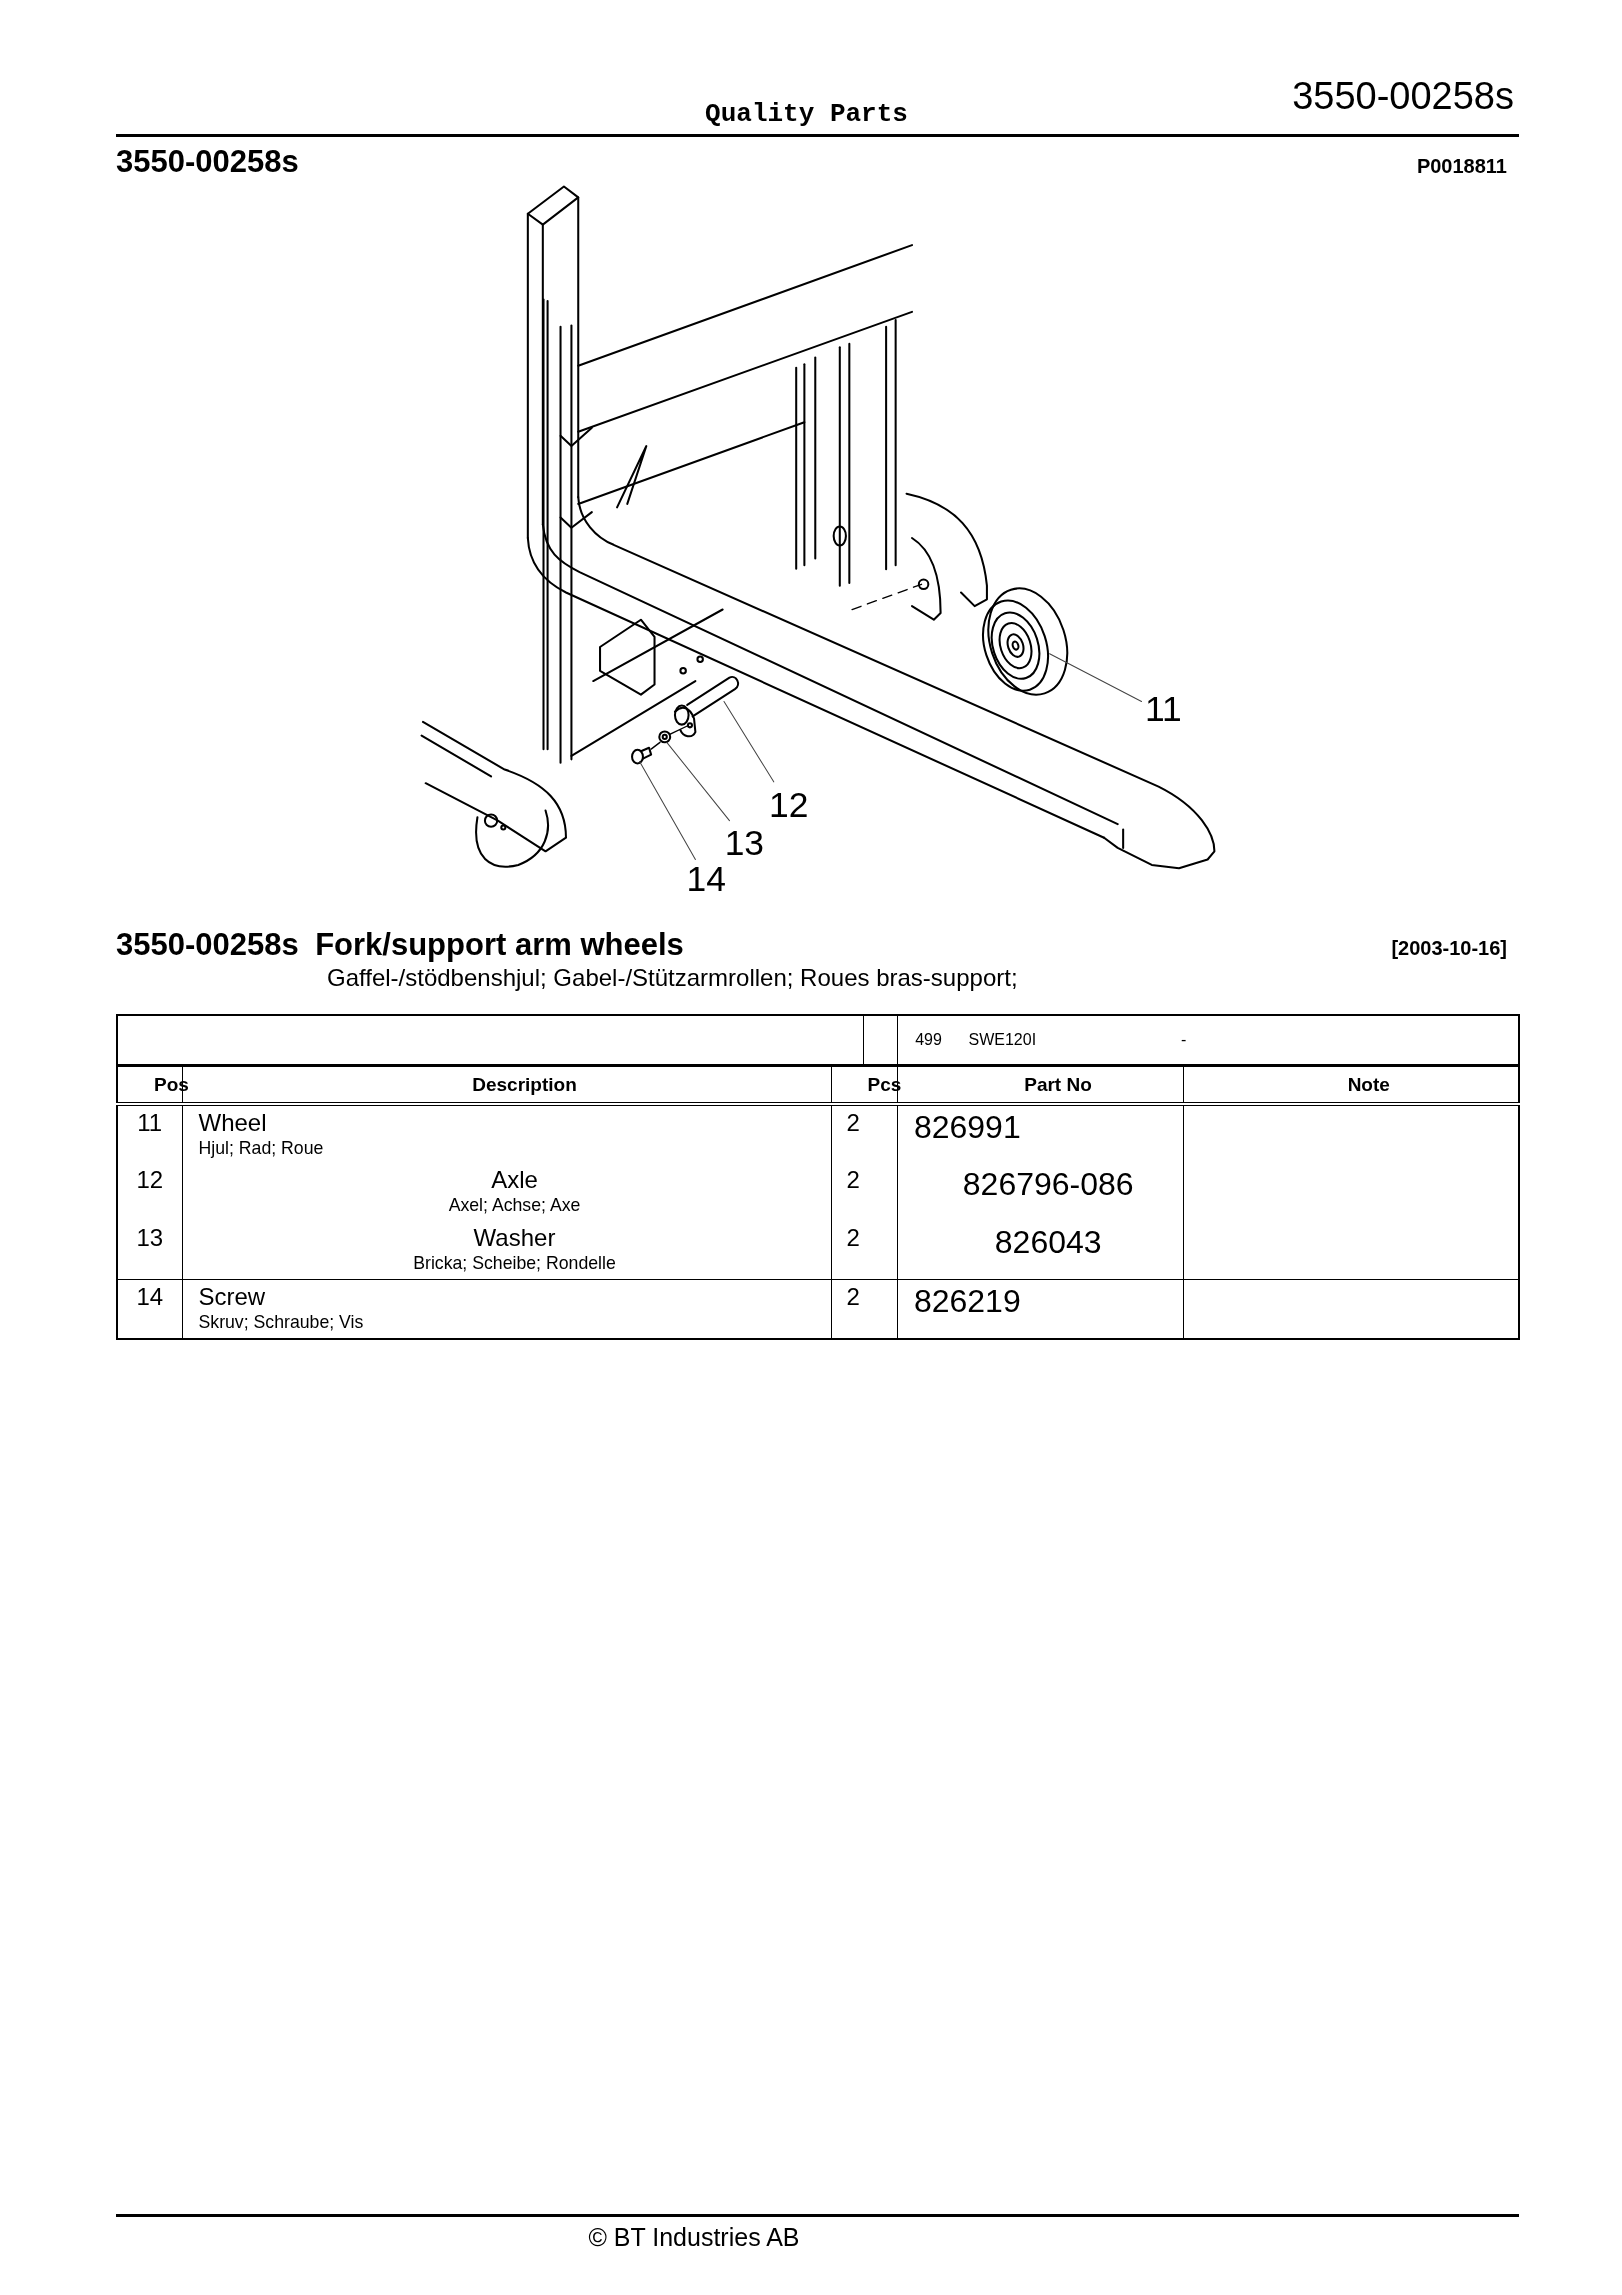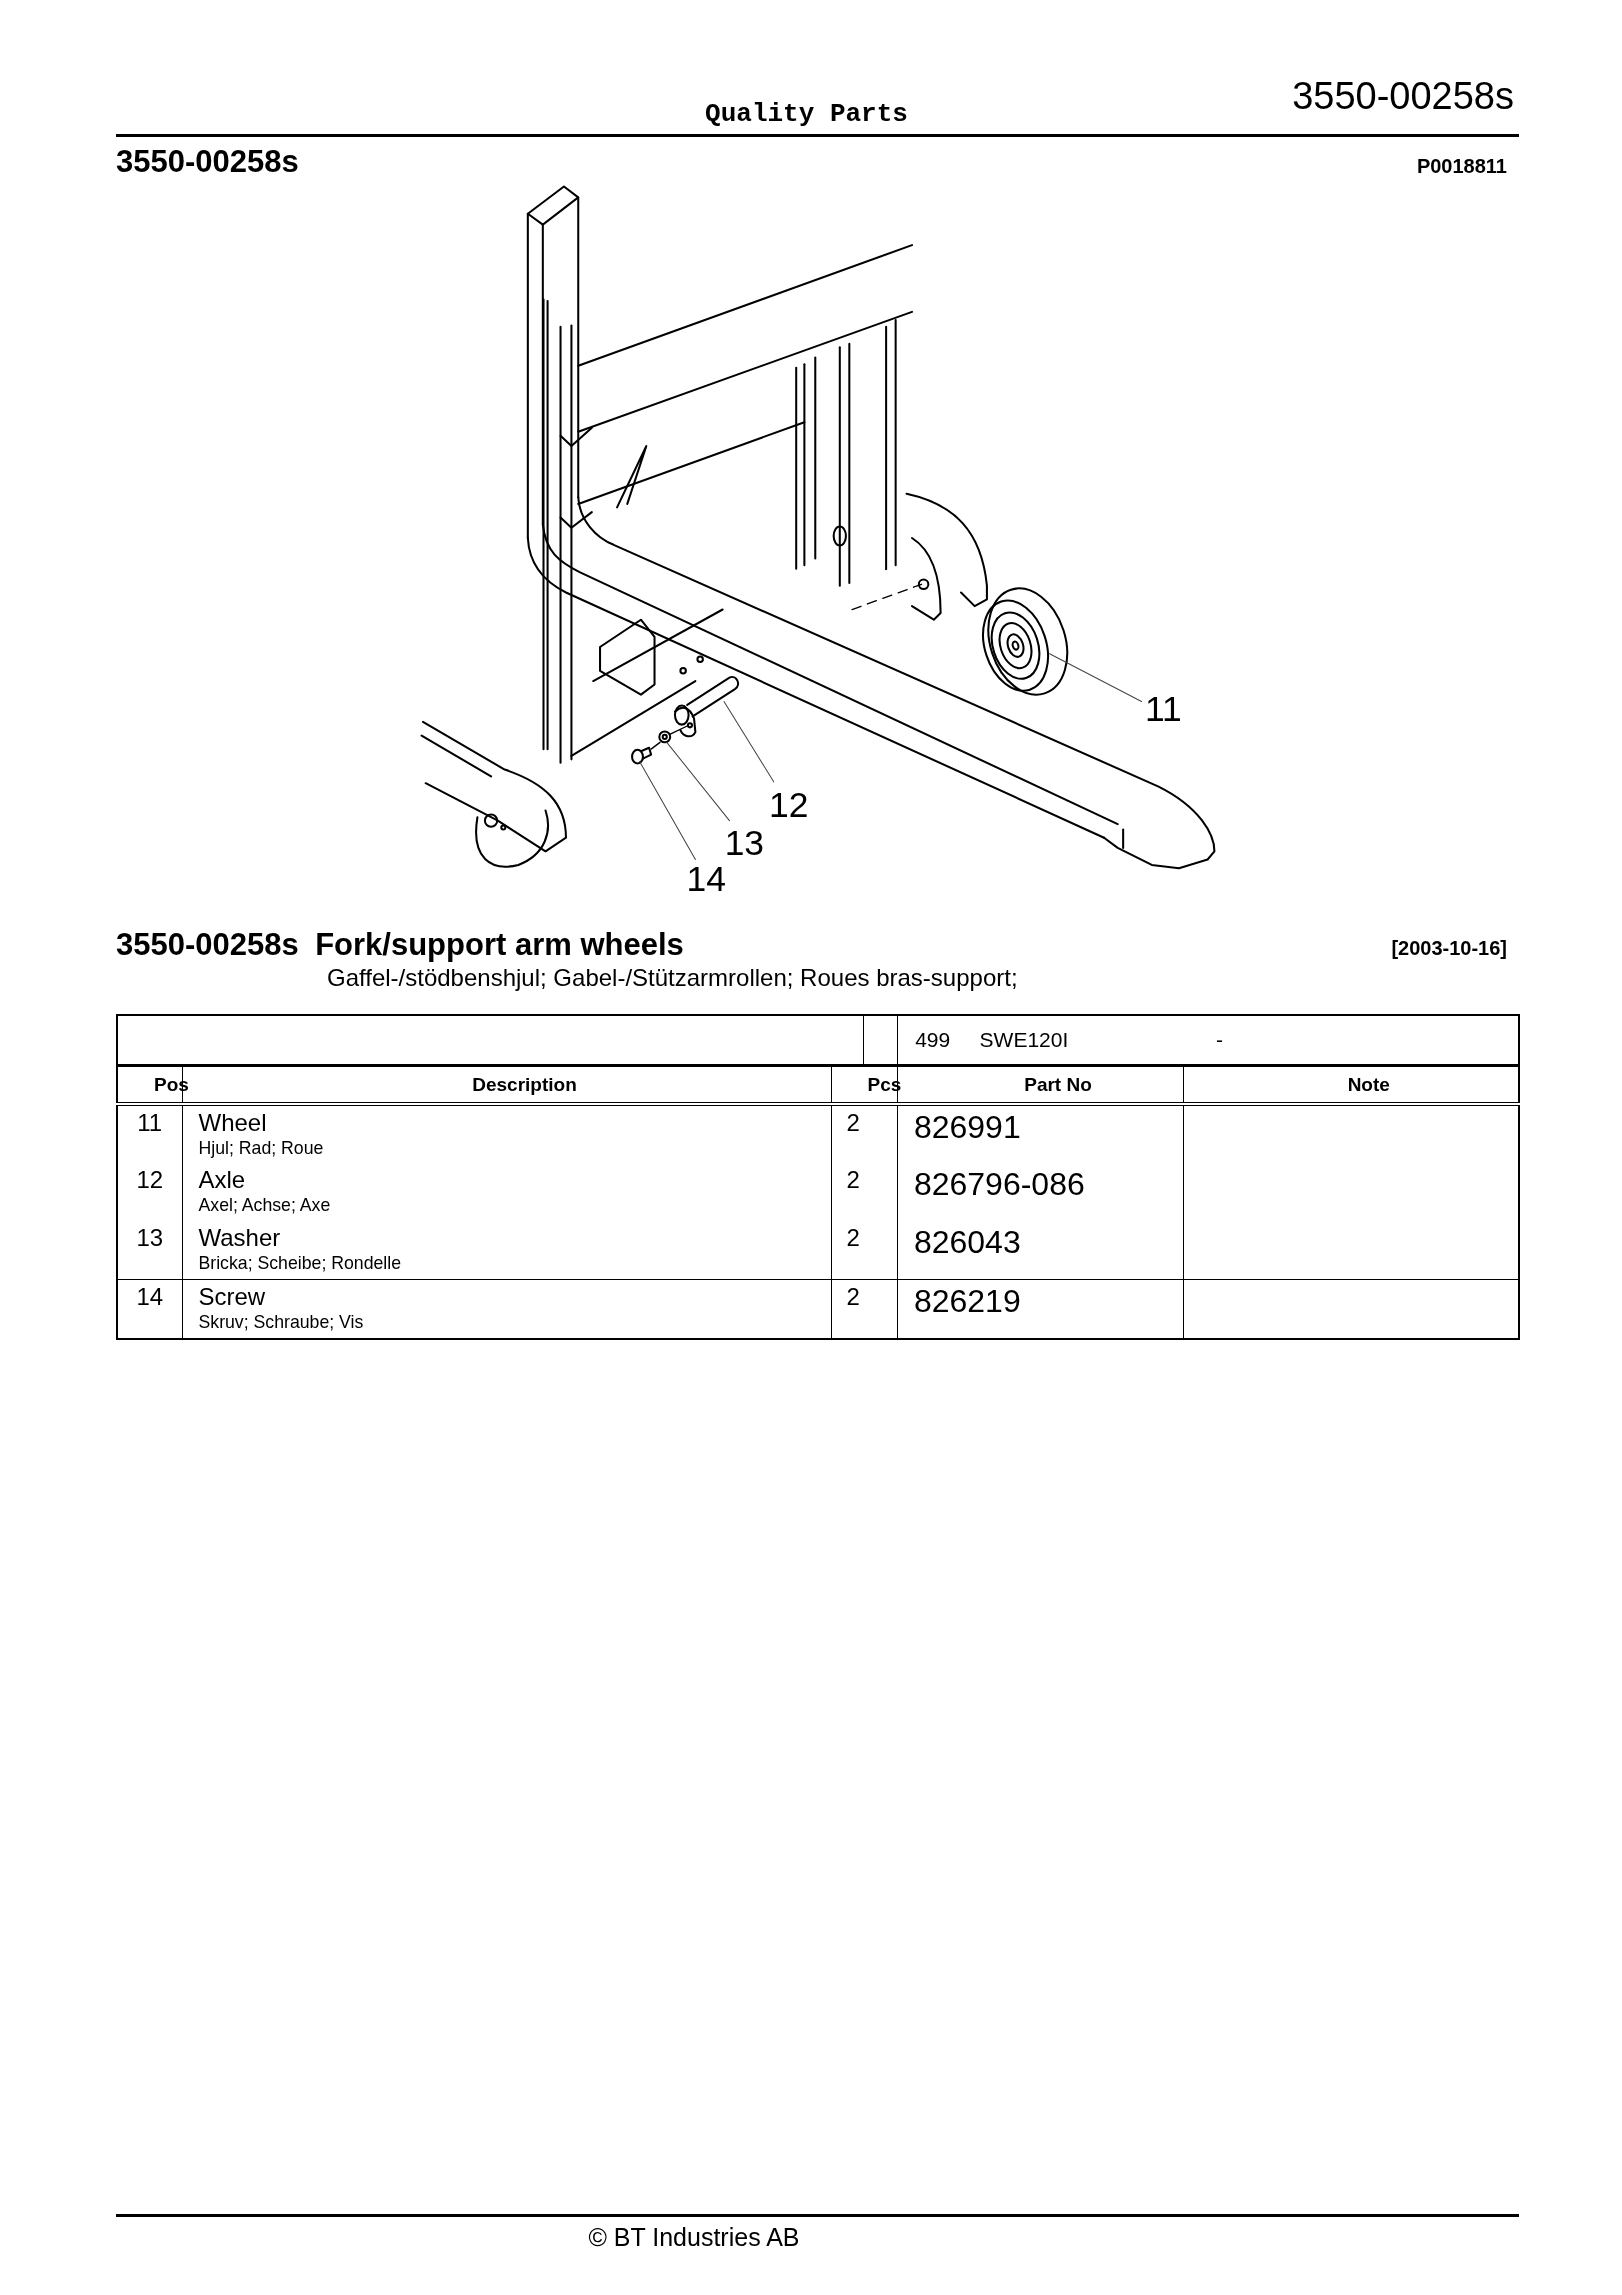--- a/index.html
+++ b/index.html
@@ -13,33 +13,33 @@
   .pnum { right: 115px; top: 155px; font-size: 20px; font-weight: bold; }
   .diagram { position: absolute; left: 382px; top: 177px; width: 872px; height: 722px; }
   .title { left: 116px; top: 927px; font-size: 31px; font-weight: bold; }
   .title .gap { display: inline-block; width: 16.4px; }
   .date { right: 115px; top: 937px; font-size: 20px; font-weight: bold; }
   .subtitle { left: 327px; top: 964px; font-size: 24px; }
   table.parts { position: absolute; left: 116px; top: 1014px; width: 1403px; border-collapse: collapse;
                 border: 2.7px solid #000; table-layout: fixed; }
   .parts td, .parts th { border: 1.4px solid #000; padding: 0; vertical-align: top; }
   .model-row td { height: 48px; vertical-align: middle; border-bottom: 3.4px solid #000; }
-  .model-cell { font-size: 21px; padding-left: 17.7px !important; }
+  .model-cell { font-size: 16px; padding-left: 17.7px !important; }
   .model-cell span { display: inline-block; }
   .head-row th { height: 35px; font-weight: bold; font-size: 19px; vertical-align: middle;
                  border-bottom: 4.1px double #000; padding-left: 36px; }
   .parts td.pos { text-align: center; font-size: 24px; padding-top: 2.7px; }
   .parts td.desc { padding-left: 16px; padding-top: 2.7px; }
   .desc .en { font-size: 24px; line-height: 27px; display: block; }
   .desc .tr { font-size: 17.7px; line-height: 24.5px; display: block; }
   .parts td.pcs { text-align: left; padding-left: 15px; font-size: 24px; padding-top: 2.7px; }
   .parts td.partno { padding-left: 16.4px; font-size: 32px; padding-top: 2.7px; }
   .row td { height: 55px; }
   .nobot td { border-bottom: none; }
-  .notop td { border-top: none; }
+  .notop td { border-top: none; text-align: center; }
   .footer { left: 0; width: 1388px; text-align: center; top: 2223px; font-size: 25px; }
 </style>
 </head>
 <body>
 
 <div class="abs hdr-center">Quality Parts</div>
 <div class="abs hdr-right">3550-00258s</div>
 <div class="rule" style="top:134px;height:2.7px;"></div>
 
 <div class="abs sec-code">3550-00258s</div>

